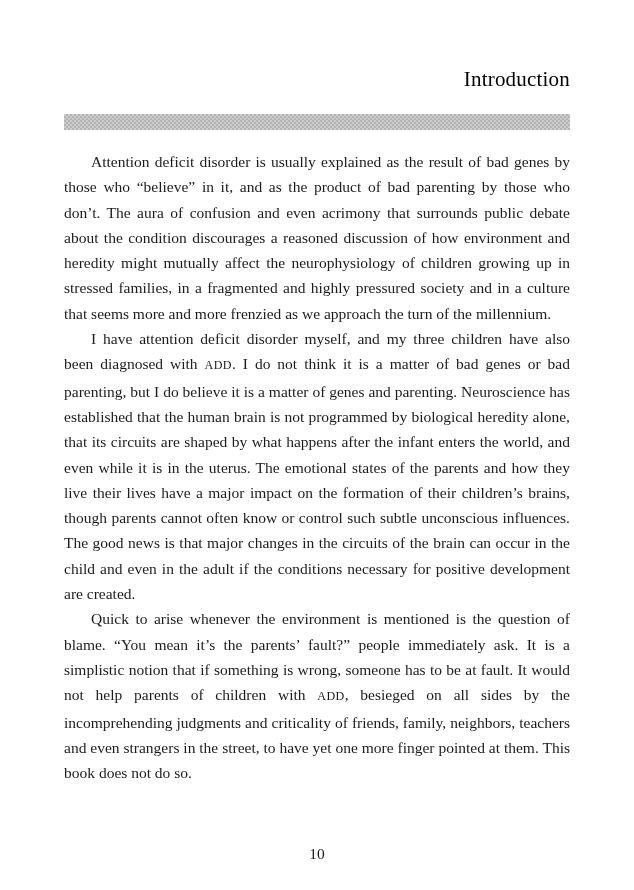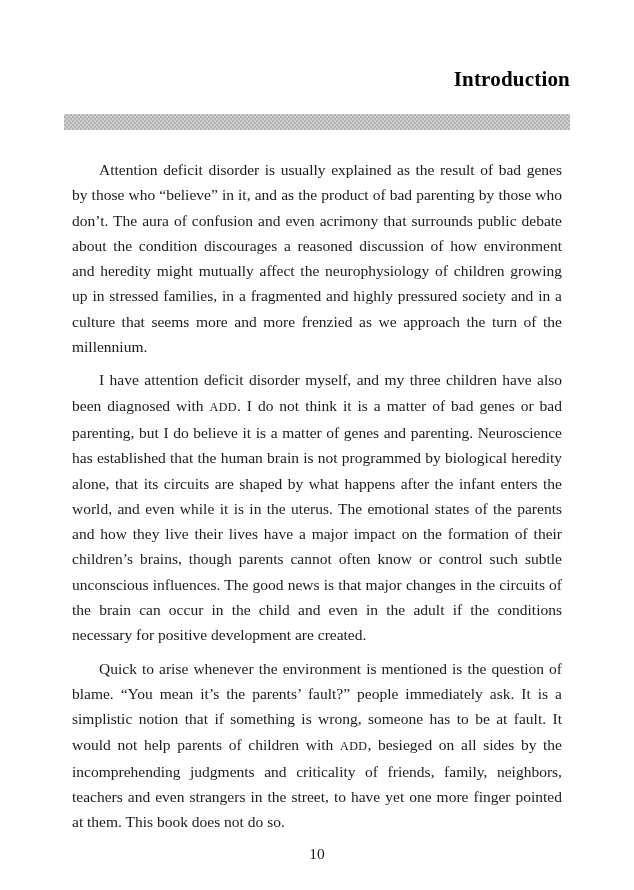--- a/index.html
+++ b/index.html
@@ -17,21 +17,21 @@
     overflow: hidden;
   }
   .chapter-title {
     position: absolute;
     top: 67px;
     left: 64px;
     right: 64px;
     margin: 0;
     text-align: right;
     font-size: 21px;
-    font-weight: bold;
+    font-weight: normal;
     color: #000000;
     letter-spacing: 0.2px;
   }
   .ornament-bar {
     position: absolute;
     top: 114px;
     left: 64px;
     right: 64px;
     height: 16px;
     background-color: #cdcdcd;
@@ -44,21 +44,21 @@
   .body-text {
     position: absolute;
     top: 149px;
     left: 64px;
     right: 64px;
     font-size: 15.5px;
     line-height: 25.3px;
     text-align: justify;
   }
   .body-text p {
-    margin: 8px;
+    margin: 0;
     text-indent: 27px;
   }
   .smallcaps {
     font-size: 0.78em;
     letter-spacing: 0.4px;
   }
   .page-number {
     position: absolute;
     top: 845px;
     left: 0;

